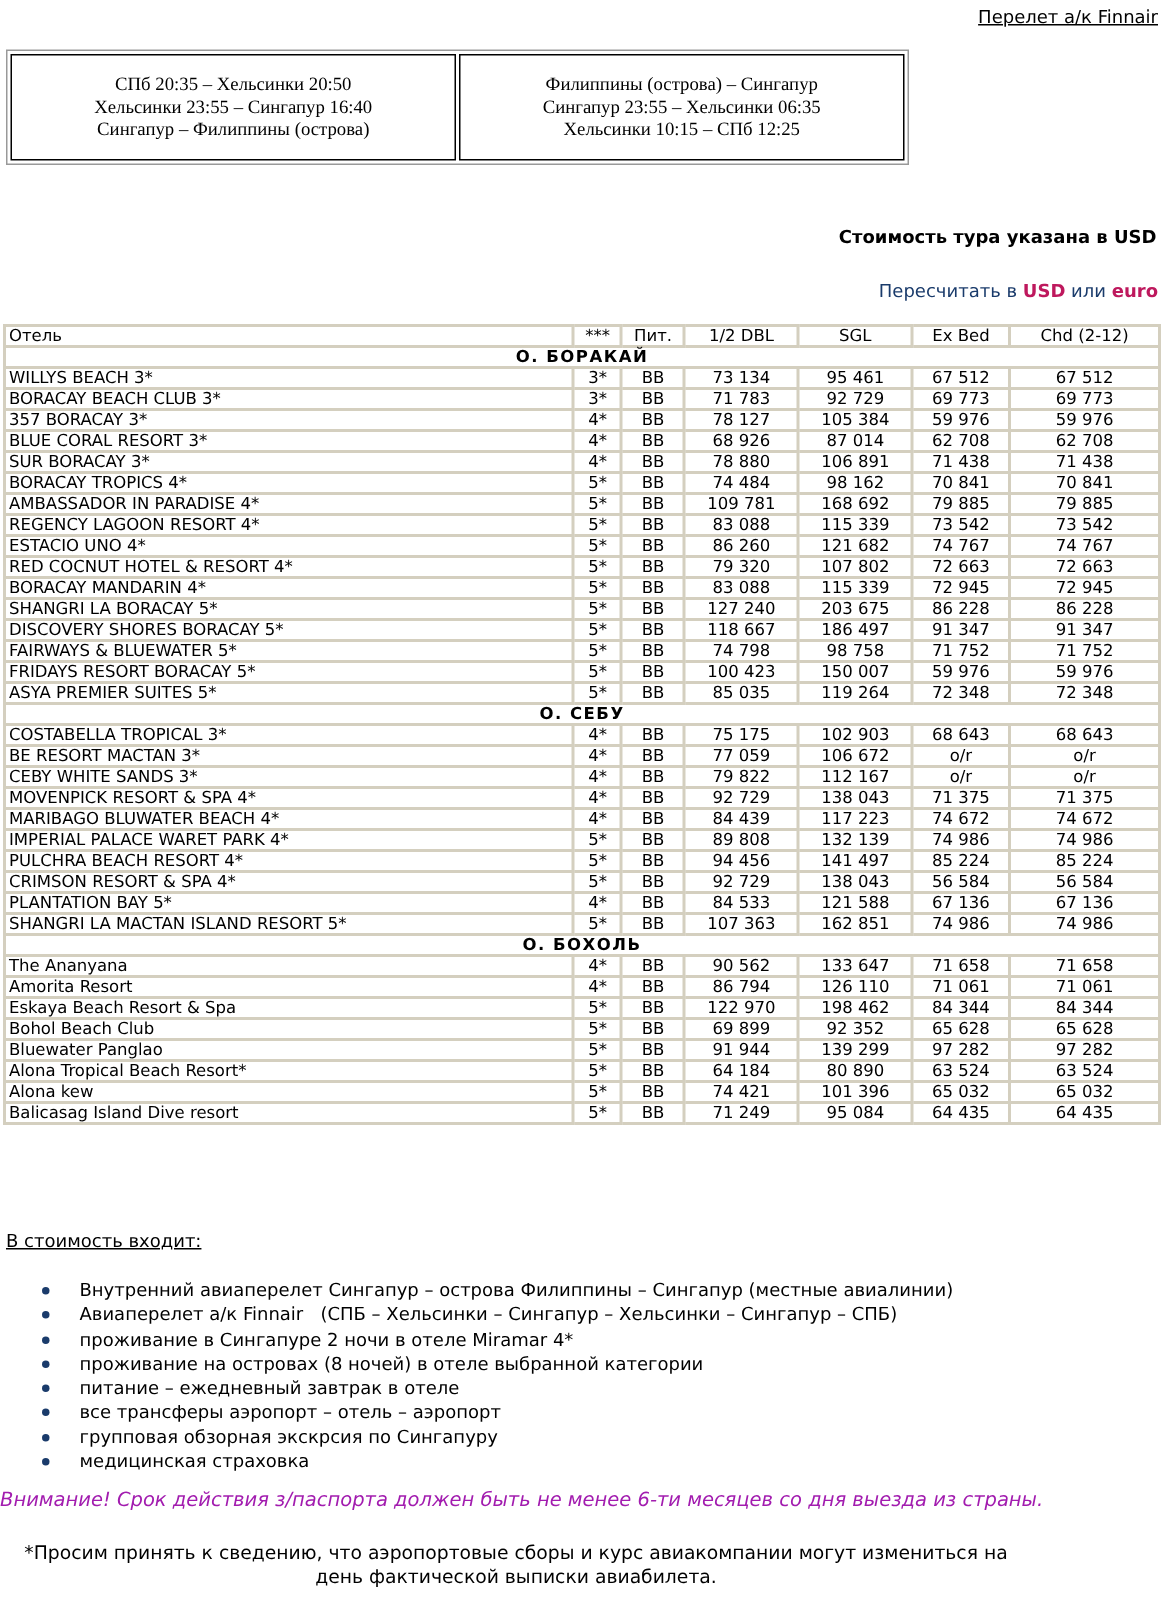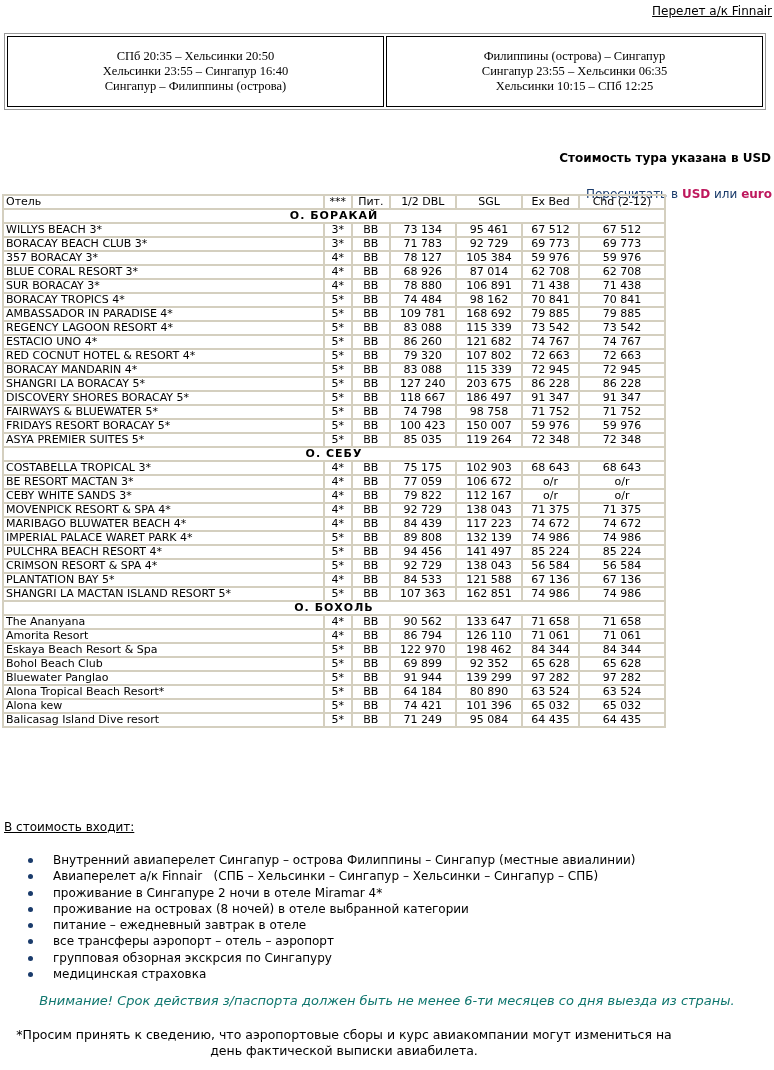--- a/index.html
+++ b/index.html
@@ -1,33 +1,33 @@
 <!DOCTYPE html>
 <html><head>
 <meta charset="utf-8">
 <style>
   html, body { margin: 0; padding: 0; background: #ffffff; }
   body { width: 774px; height: 1070px; position: relative; overflow: hidden; font-family: "DejaVu Sans", sans-serif; color: #000; }
   .top-link { position: absolute; top: 4px; right: 2px; font-size: 12px; color: #000; text-decoration: underline; cursor: pointer; }
-  .flights { position: absolute; top: 33px; left: 4px; width: 762px; height: 77px; border-collapse: separate; border-spacing: 2px; border: 1px solid #999; }
+  .flights { position: absolute; top: 33px; left: 4px; width: 602px; height: 77px; border-collapse: separate; border-spacing: 2px; border: 1px solid #999; }
   .flights td { border: 1px solid #000; width: 50%; text-align: center; vertical-align: middle; font-family: "Liberation Serif", serif; font-size: 12.5px; line-height: 15px; }
   .price-title { position: absolute; top: 151px; right: 3px; font-size: 12px; font-weight: bold; }
   .recalc { position: absolute; top: 187px; right: 2px; font-size: 12px; color: #1a3b6b; }
   .recalc b { color: #be185d; cursor: pointer; }
-  .prices { position: absolute; top: 194px; left: 2px; width: 664px; border-collapse: collapse; border: 2px solid #c9c3b2; font-size: 11px; padding-left: 23px; }
+  .prices { position: absolute; top: 216px; left: 2px; width: 772px; border-collapse: collapse; border: 2px solid #c9c3b2; font-size: 11px; padding-left: 23px; }
   .prices td { border: 2px solid #d4cfbf; padding: 0 2px; height: 12px; line-height: 12px; white-space: nowrap; }
   .prices td.c { text-align: center; }
   .prices tr.section td { text-align: center; font-weight: bold; letter-spacing: 1px; font-size: 11px; }
   .prices col.c0 { width: 380px; } .prices col.c1 { width: 32px; } .prices col.c2 { width: 42px; }
   .prices col.c3 { width: 76px; } .prices col.c4 { width: 76px; } .prices col.c5 { width: 65px; } .prices col.c6 { width: 100px; }
   .incl-title { position: absolute; top: 820px; left: 4px; font-size: 12px; text-decoration: underline; }
   .incl-list { position: absolute; top: 852px; left: 28px; margin: 0; padding: 0; list-style: none; font-size: 12px; line-height: 16.3px; }
   .incl-list li { position: relative; padding-left: 25px; }
   .incl-list li .bullet { position: absolute; left: 0; top: 6px; width: 5px; height: 5px; border-radius: 50%; background: #1a3b6b; }
-  .warning { position: absolute; top: 992px; left: 0; width: 774px; text-align: center; color: #0f766e; font-style: italic; font-size: 13px; line-height: 17px; }
+  .warning { position: absolute; top: 992px; left: 0; width: 774px; text-align: left; color: #a21caf; font-style: italic; font-size: 13px; line-height: 17px; }
   .note { position: absolute; top: 1027px; left: 0; width: 688px; text-align: center; font-size: 12.5px; line-height: 16px; }
 </style>
 </head>
 <body>
 
 <a class="top-link">Перелет а/к Finnair</a>
 
 <table class="flights">
   <tbody>
       <tr>

